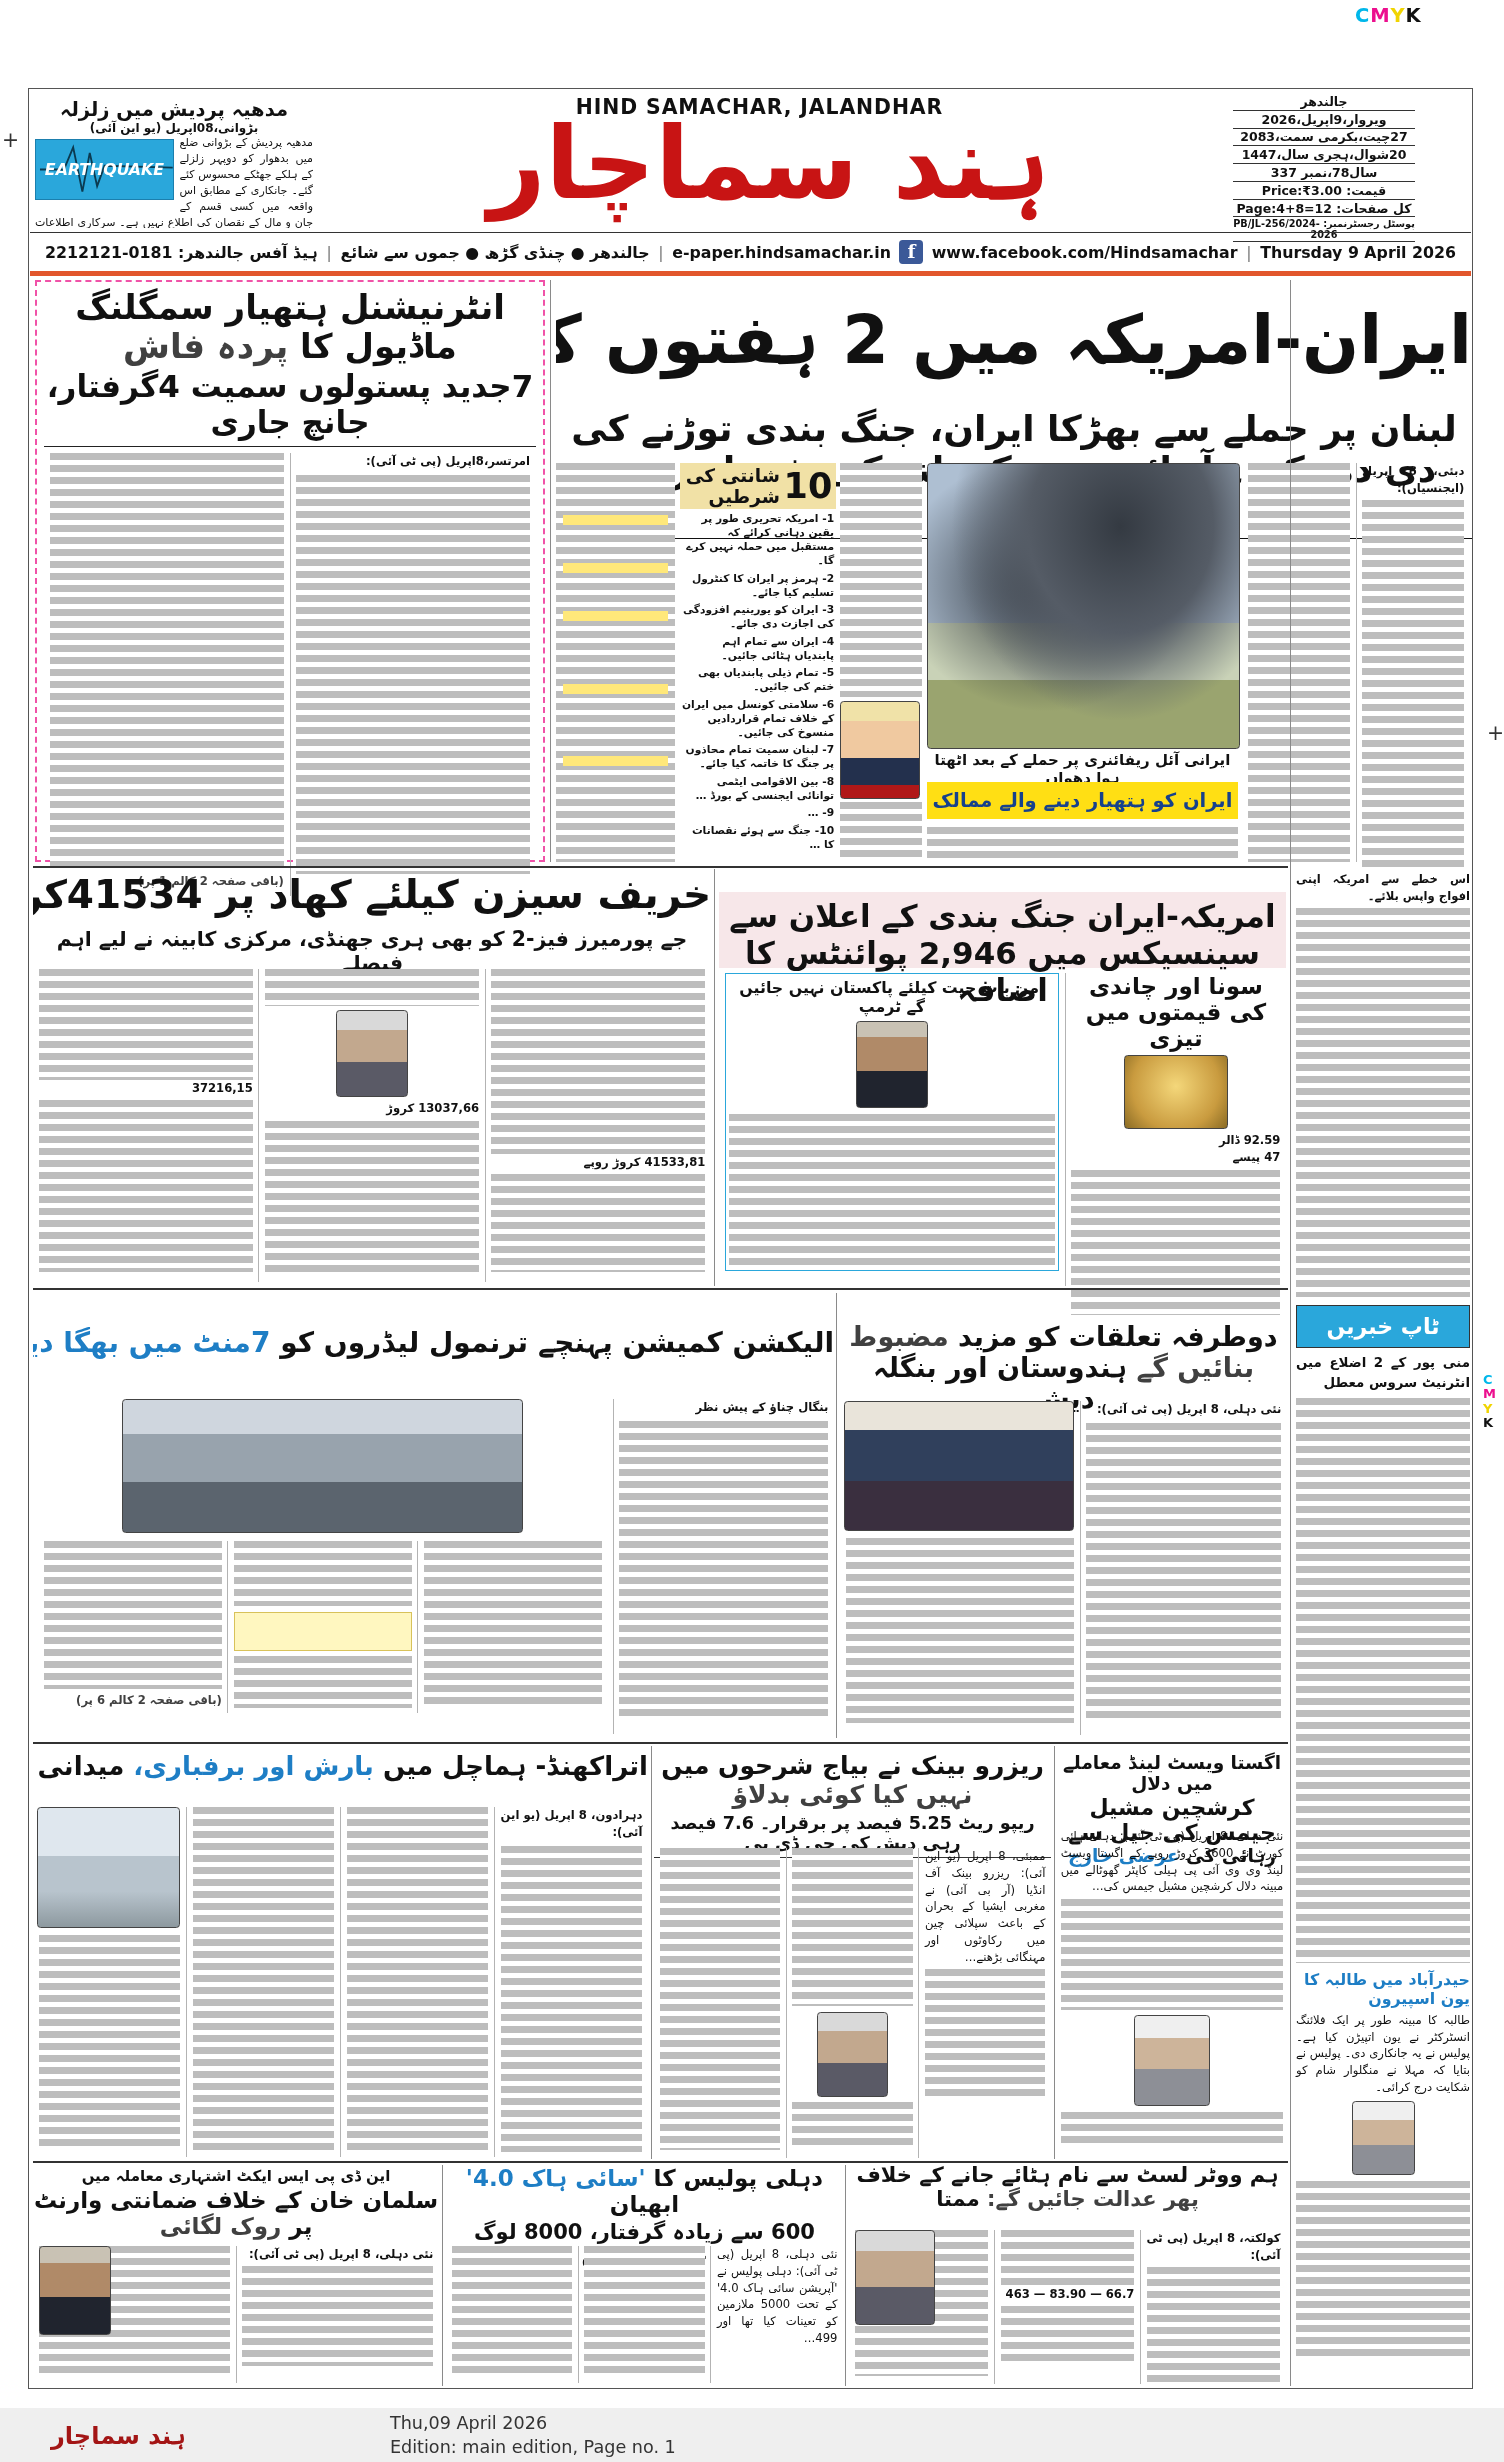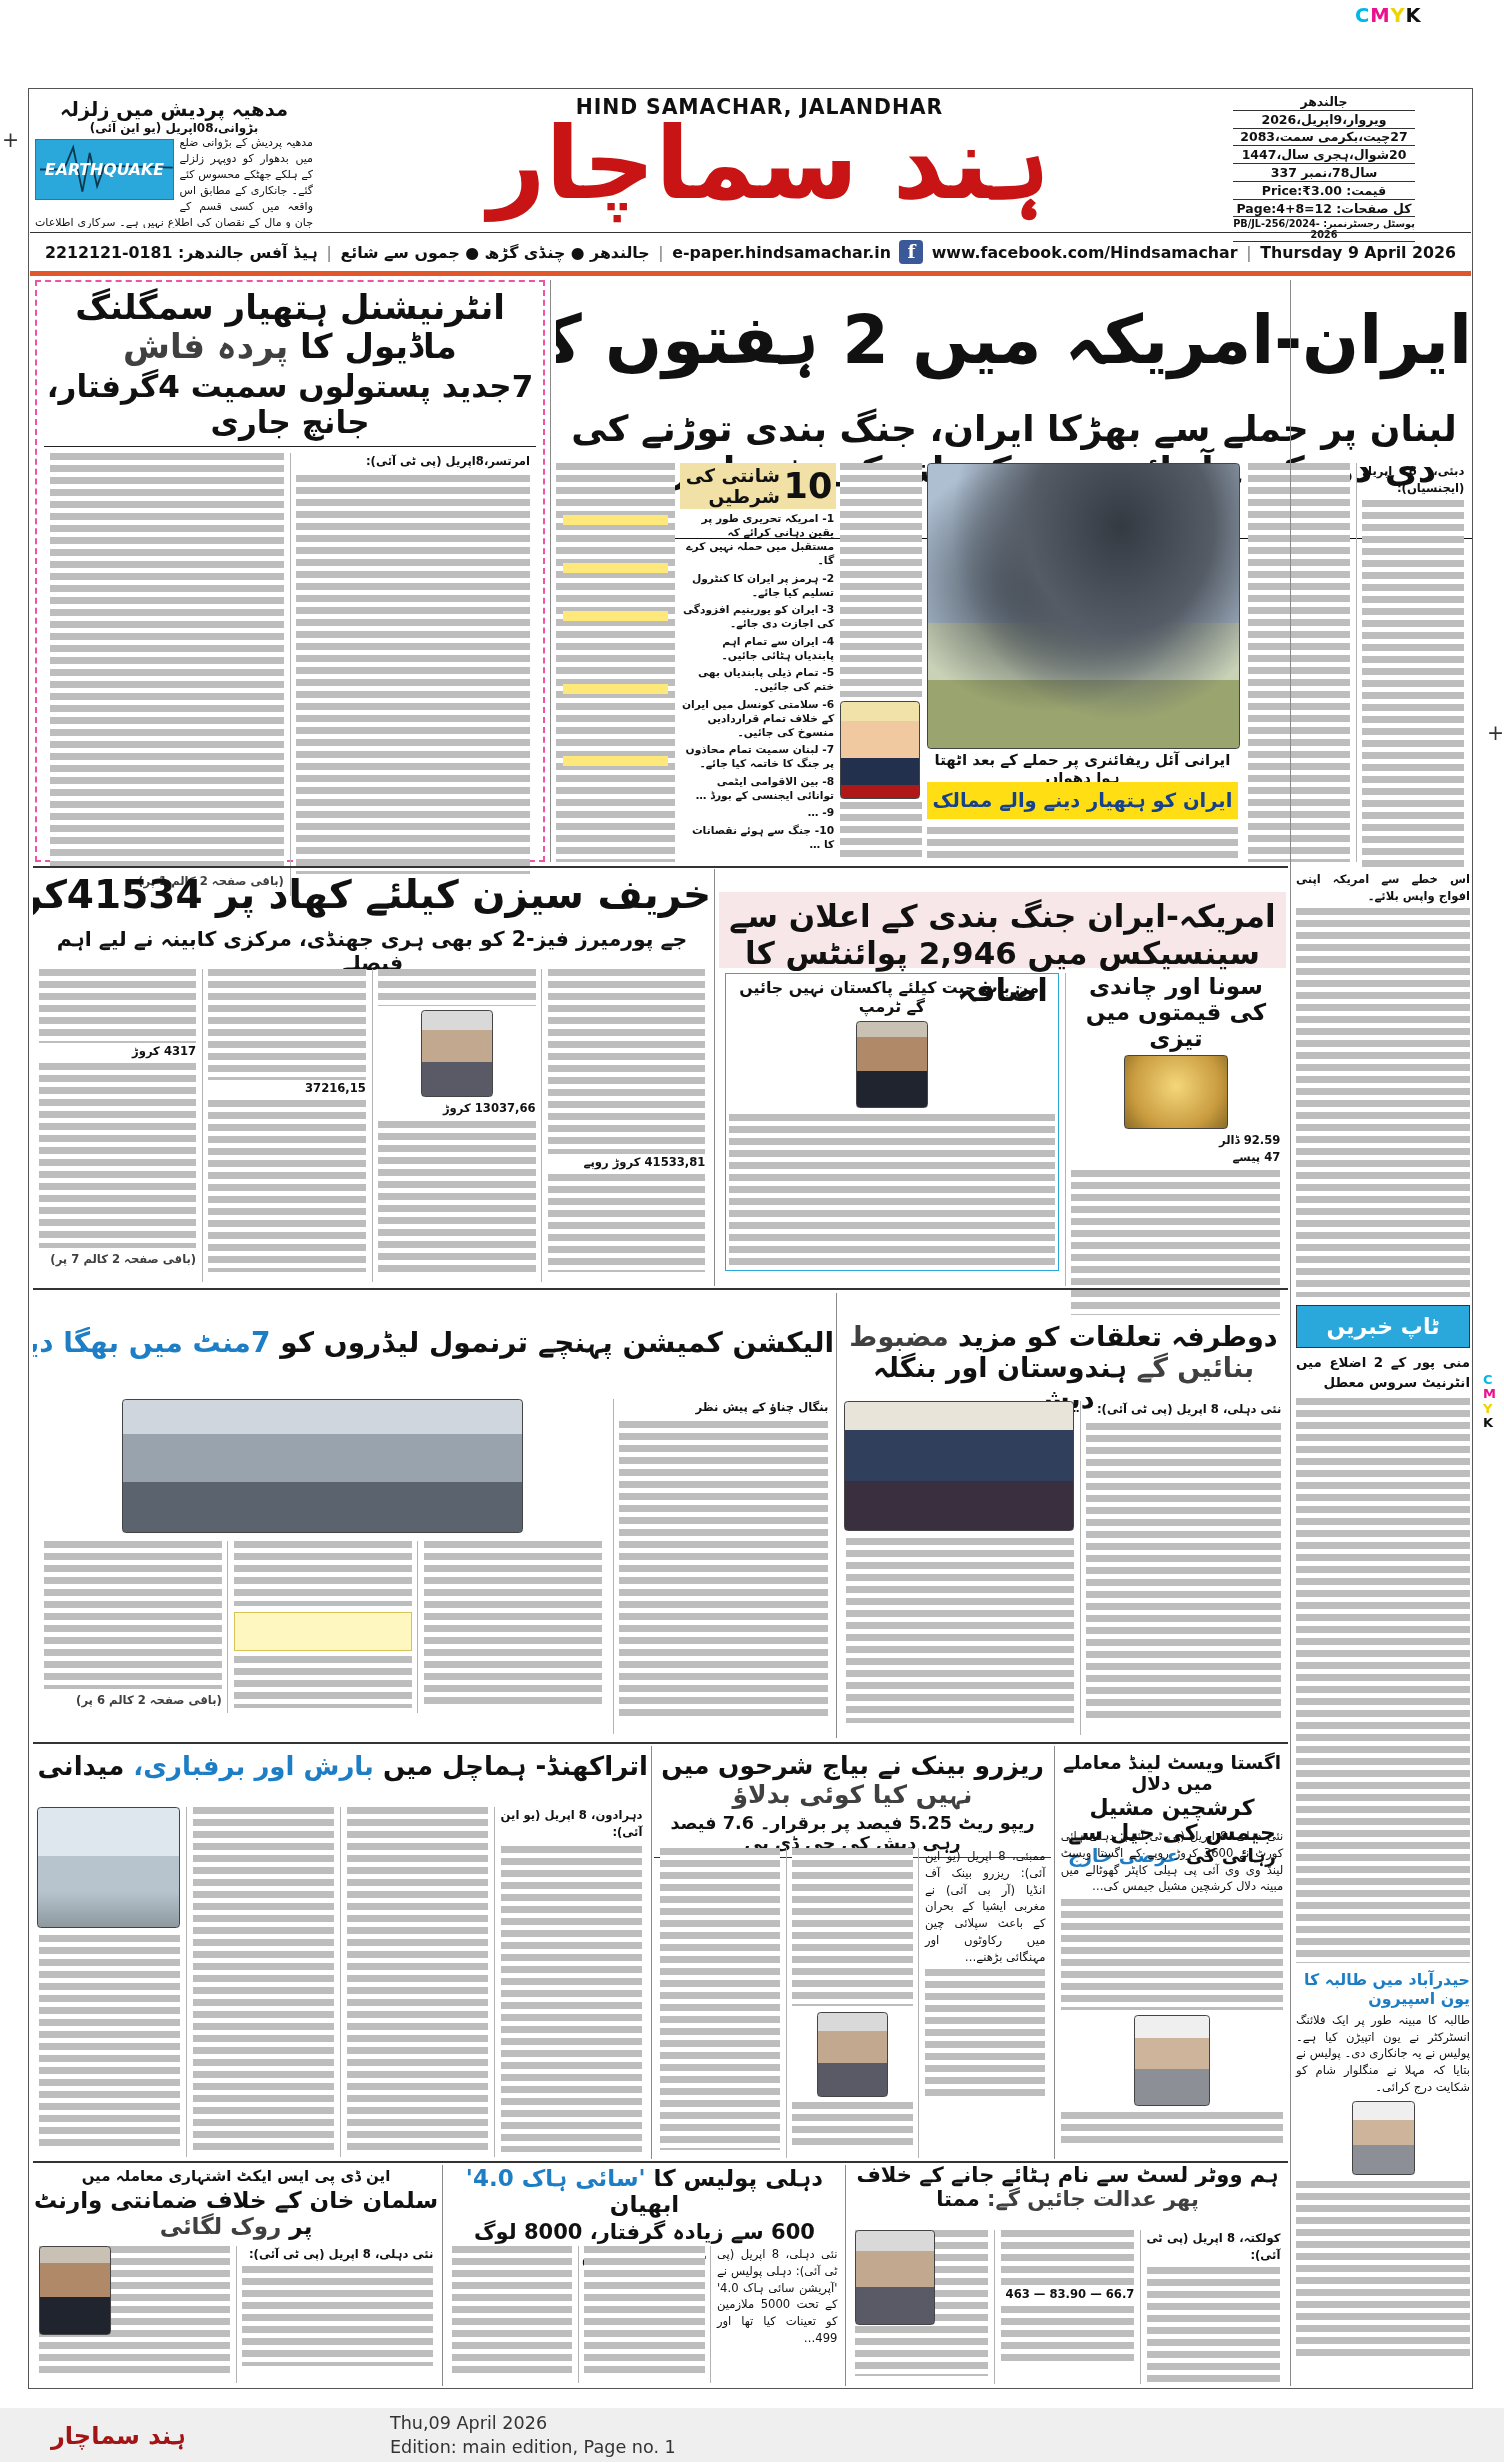--- a/index.html
+++ b/index.html
@@ -183,26 +183,20 @@
     <div class="sim" style="height:37px"></div>
     <div class="portrait p-gray" style="width:70px;height:85px;margin:3.7px auto"></div>
     <div class="frag b ctr">13037,66 کروڑ</div>
     <div class="sim" style="height:156px;margin-top:3.7px"></div>
   </div>
   <div class="col">
     <div class="sim" style="height:111px"></div>
     <div class="frag b ctr">37216,15</div>
     <div class="sim" style="height:172px;margin-top:3.7px"></div>
   </div>
-  <div class="col">
-    <div class="sim" style="height:74px"></div>
-    <div class="frag b ctr">4317 کروڑ</div>
-    <div class="sim" style="height:185px;margin-top:3.7px"></div>
-    <div class="b red" style="font-size:11.6px;margin-top:3.7px">(باقی صفحہ 2 کالم 7 پر)</div>
-  </div>
 </div>
 <div class="ab vline" style="left:714px;top:869px;height:417px"></div>
 
 <div class="ab pinkband rtl ctr b" style="left:719px;top:892px;width:567px;height:76px;font-size:31px;line-height:1.2;padding-top:5.6px;box-sizing:border-box">امریکہ-ایران جنگ بندی کے اعلان سے سینسیکس میں 2,946 پوائنٹس کا اضافہ</div>
 <div class="ab rtl" style="left:719px;top:973px;width:567px;height:313px">
   <div style="display:flex;height:100%">
 
 
     <div style="width:209px;padding:0 5.6px;border-left:0.9px solid #b3b3b3">
       <div class="b ctr" style="font-size:23px">سونا اور چاندی کی قیمتوں میں تیزی</div>

